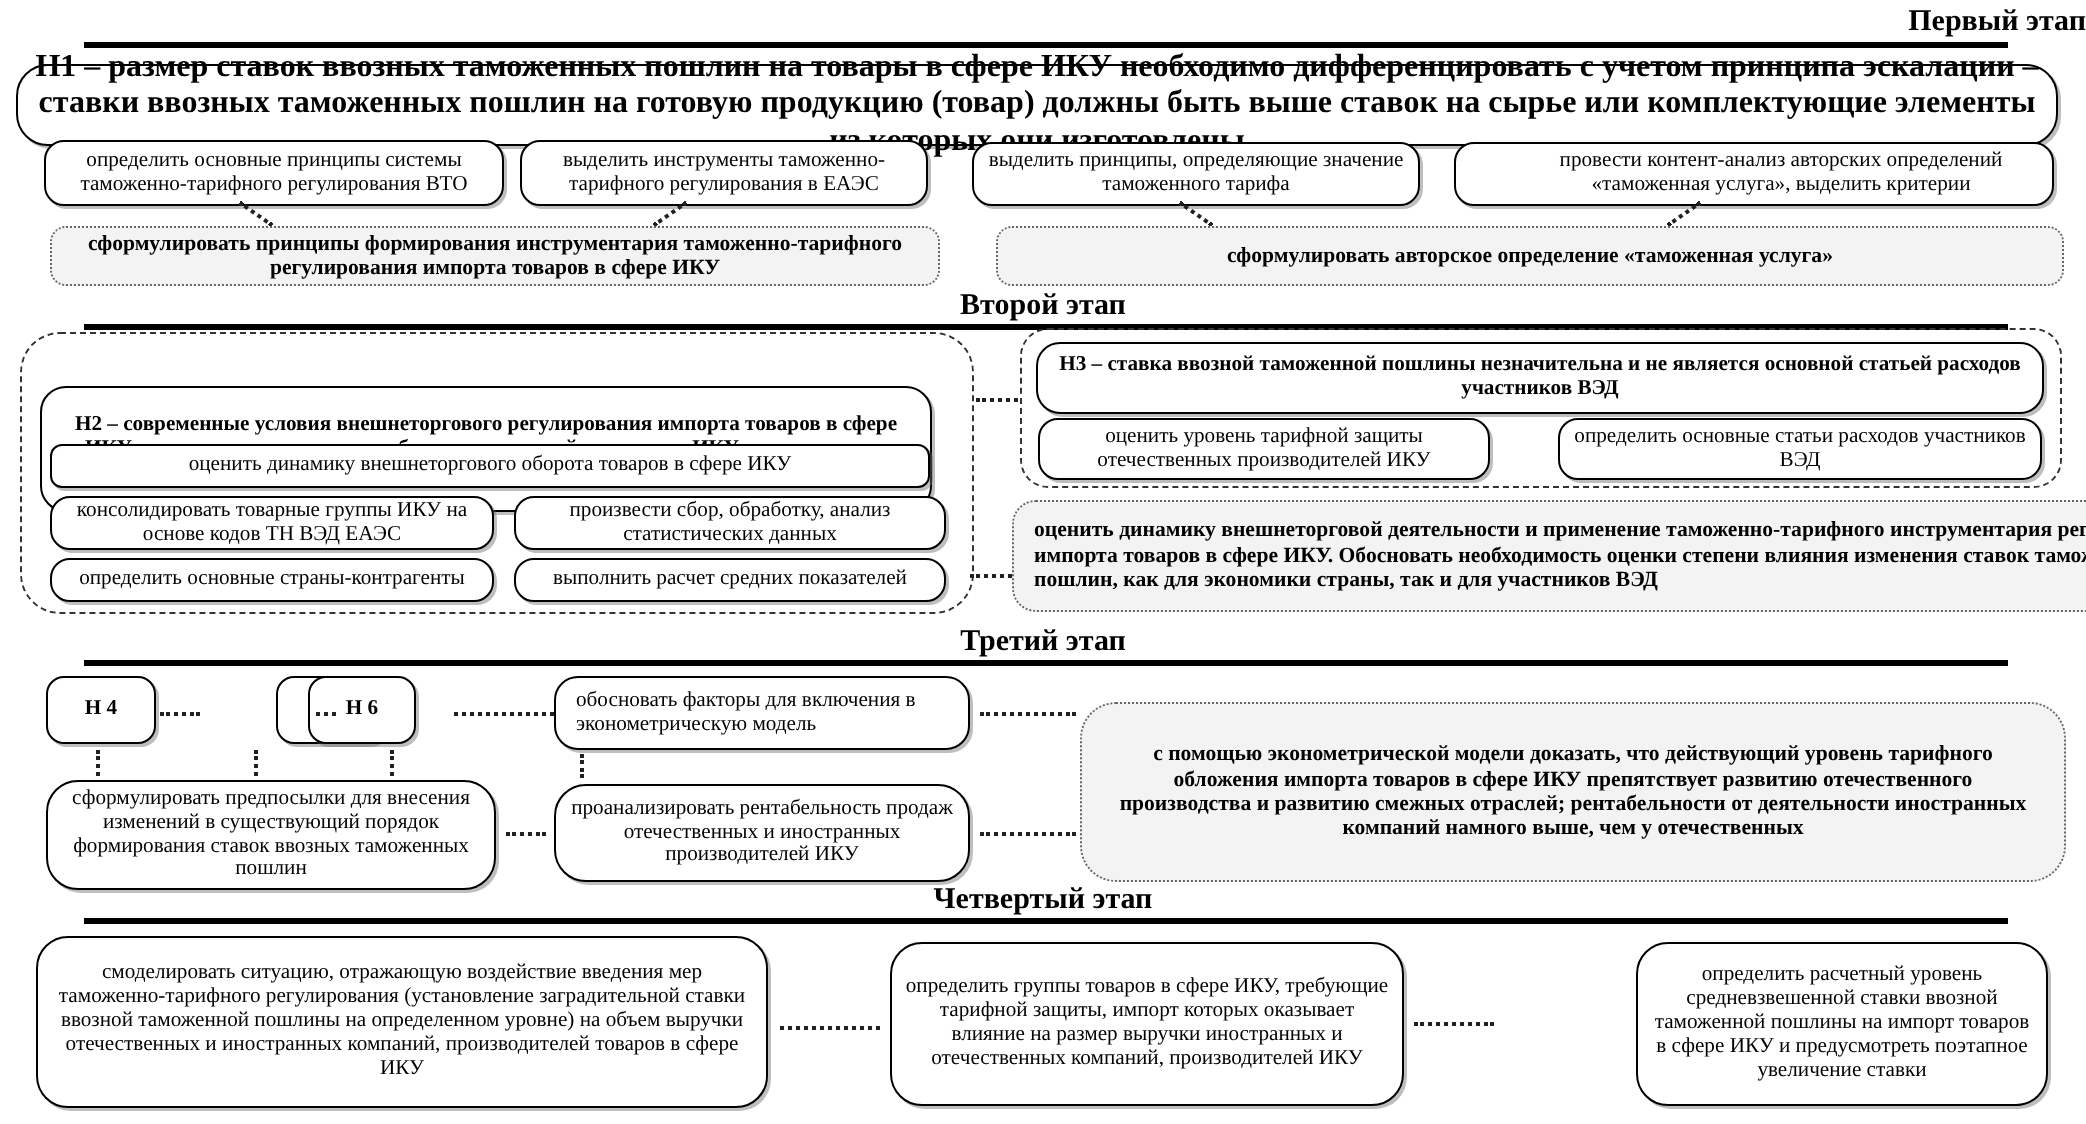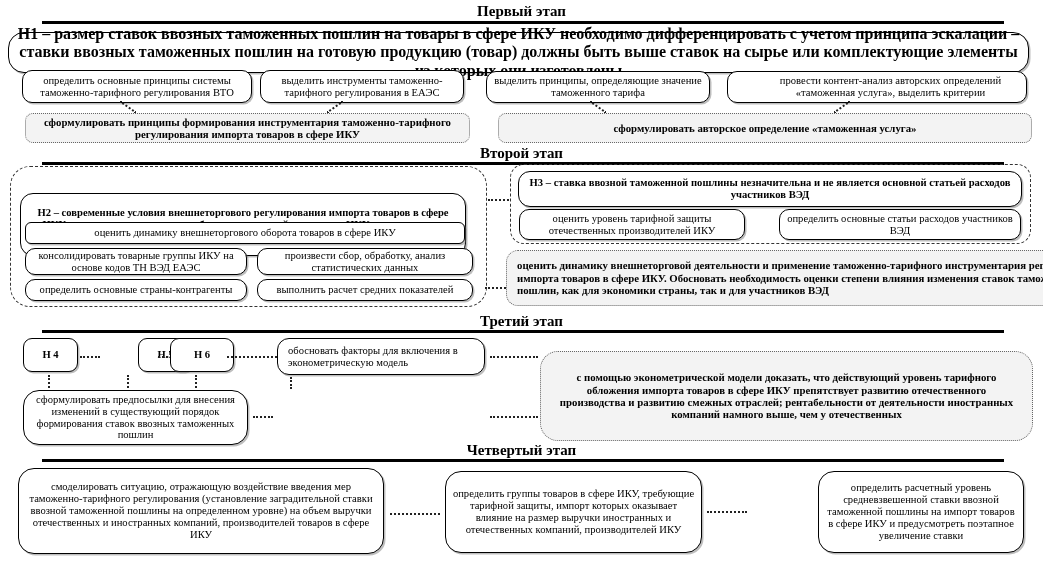--- a/index.html
+++ b/index.html
@@ -35,21 +35,21 @@
   .left-text{justify-content:flex-start;text-align:left;}
   .dot-h{position:absolute;border-top:2.6px dotted #222;}
   .dot-v{position:absolute;border-left:2.6px dotted #222;}
   .dot-diag{position:absolute;border-top:2.6px dotted #222;width:20px;}
 </style>
 </head>
 <body>
 
 <div id="diagram">
 
-  <div class="stage-title" style="top:3px;">Первый этап</div>
+  <div class="stage-title" style="top:3px;text-align:right;">Первый этап</div>
   <div class="rule" style="left:42px;top:21px;width:962px;"></div>
 
   <div class="box round-lg bold" style="left:8px;top:32px;width:1021px;height:41px;font-size:16px;">
     <span>Н1 – размер ставок ввозных таможенных пошлин на товары в сфере ИКУ необходимо дифференцировать с учетом принципа эскалации – ставки ввозных таможенных пошлин на готовую продукцию (товар) должны быть выше ставок на сырье или комплектующие элементы из которых они изготовлены</span>
   </div>
 
   <div class="box" style="left:22px;top:70px;width:230px;height:33px;">
     <span>определить основные принципы системы таможенно-тарифного регулирования ВТО</span>
   </div>
   <div class="box" style="left:260px;top:70px;width:204px;height:33px;">
@@ -119,41 +119,44 @@
 
   <div class="stage-title" style="top:313px;">Третий этап</div>
   <div class="rule" style="left:42px;top:330px;width:962px;"></div>
 
   <div class="box bold" style="left:23px;top:338px;width:55px;height:34px;border-radius:9px;">
     <span>Н 4</span>
   </div>
   <div class="box bold" style="left:102px;top:338px;width:55px;height:34px;border-radius:9px;margin-left:36px;">
     <span>Н 5</span>
   </div>
-  <div class="box bold" style="left:170px;top:338px;width:64px;height:34px;border-radius:9px;">
+  <div class="box bold" style="left:154px;top:338px;width:54px;height:34px;border-radius:9px;">
     <span>Н 6</span>
   </div>
 
   <div class="dot-h" style="left:80px;top:356px;width:20px;"></div>
   <div class="dot-h" style="left:158px;top:356px;width:10px;"></div>
   <div class="dot-h" style="left:227px;top:356px;width:50px;"></div>
 
   <div class="box left-text" style="left:277px;top:338px;width:208px;height:37px;border-radius:12px;padding:2px 10px;">
     <span>обосновать факторы для включения в эконометрическую модель</span>
   </div>
 
   <div class="dot-v" style="left:48px;top:375px;height:13px;"></div>
   <div class="dot-v" style="left:127px;top:375px;height:13px;"></div>
   <div class="dot-v" style="left:195px;top:375px;height:13px;"></div>
   <div class="dot-v" style="left:290px;top:377px;height:12px;"></div>
 
   <div class="box round-lg" style="left:23px;top:390px;width:225px;height:55px;">
     <span>сформулировать предпосылки для внесения изменений в существующий порядок формирования ставок ввозных таможенных пошлин</span>
   </div>
   <div class="dot-h" style="left:253px;top:416px;width:20px;"></div>
+  <div class="box round-lg" style="left:277px;top:392px;width:208px;height:49px;">
+    <span>проанализировать рентабельность продаж отечественных и иностранных производителей ИКУ</span>
+  </div>
 
   <div class="dot-h" style="left:490px;top:356px;width:48px;"></div>
   <div class="dot-h" style="left:490px;top:416px;width:48px;"></div>
 
   <div class="dotted-result" style="left:540px;top:351px;width:493px;height:90px;border-radius:18px;padding:4px 14px;">
     <span>с помощью эконометрической модели доказать, что действующий уровень тарифного обложения импорта товаров в сфере ИКУ препятствует развитию отечественного производства и развитию смежных отраслей; рентабельности от деятельности иностранных компаний намного выше, чем у отечественных</span>
   </div>
 
   <div class="stage-title" style="top:442px;">Четвертый этап</div>
   <div class="rule" style="left:42px;top:459px;width:962px;"></div>

